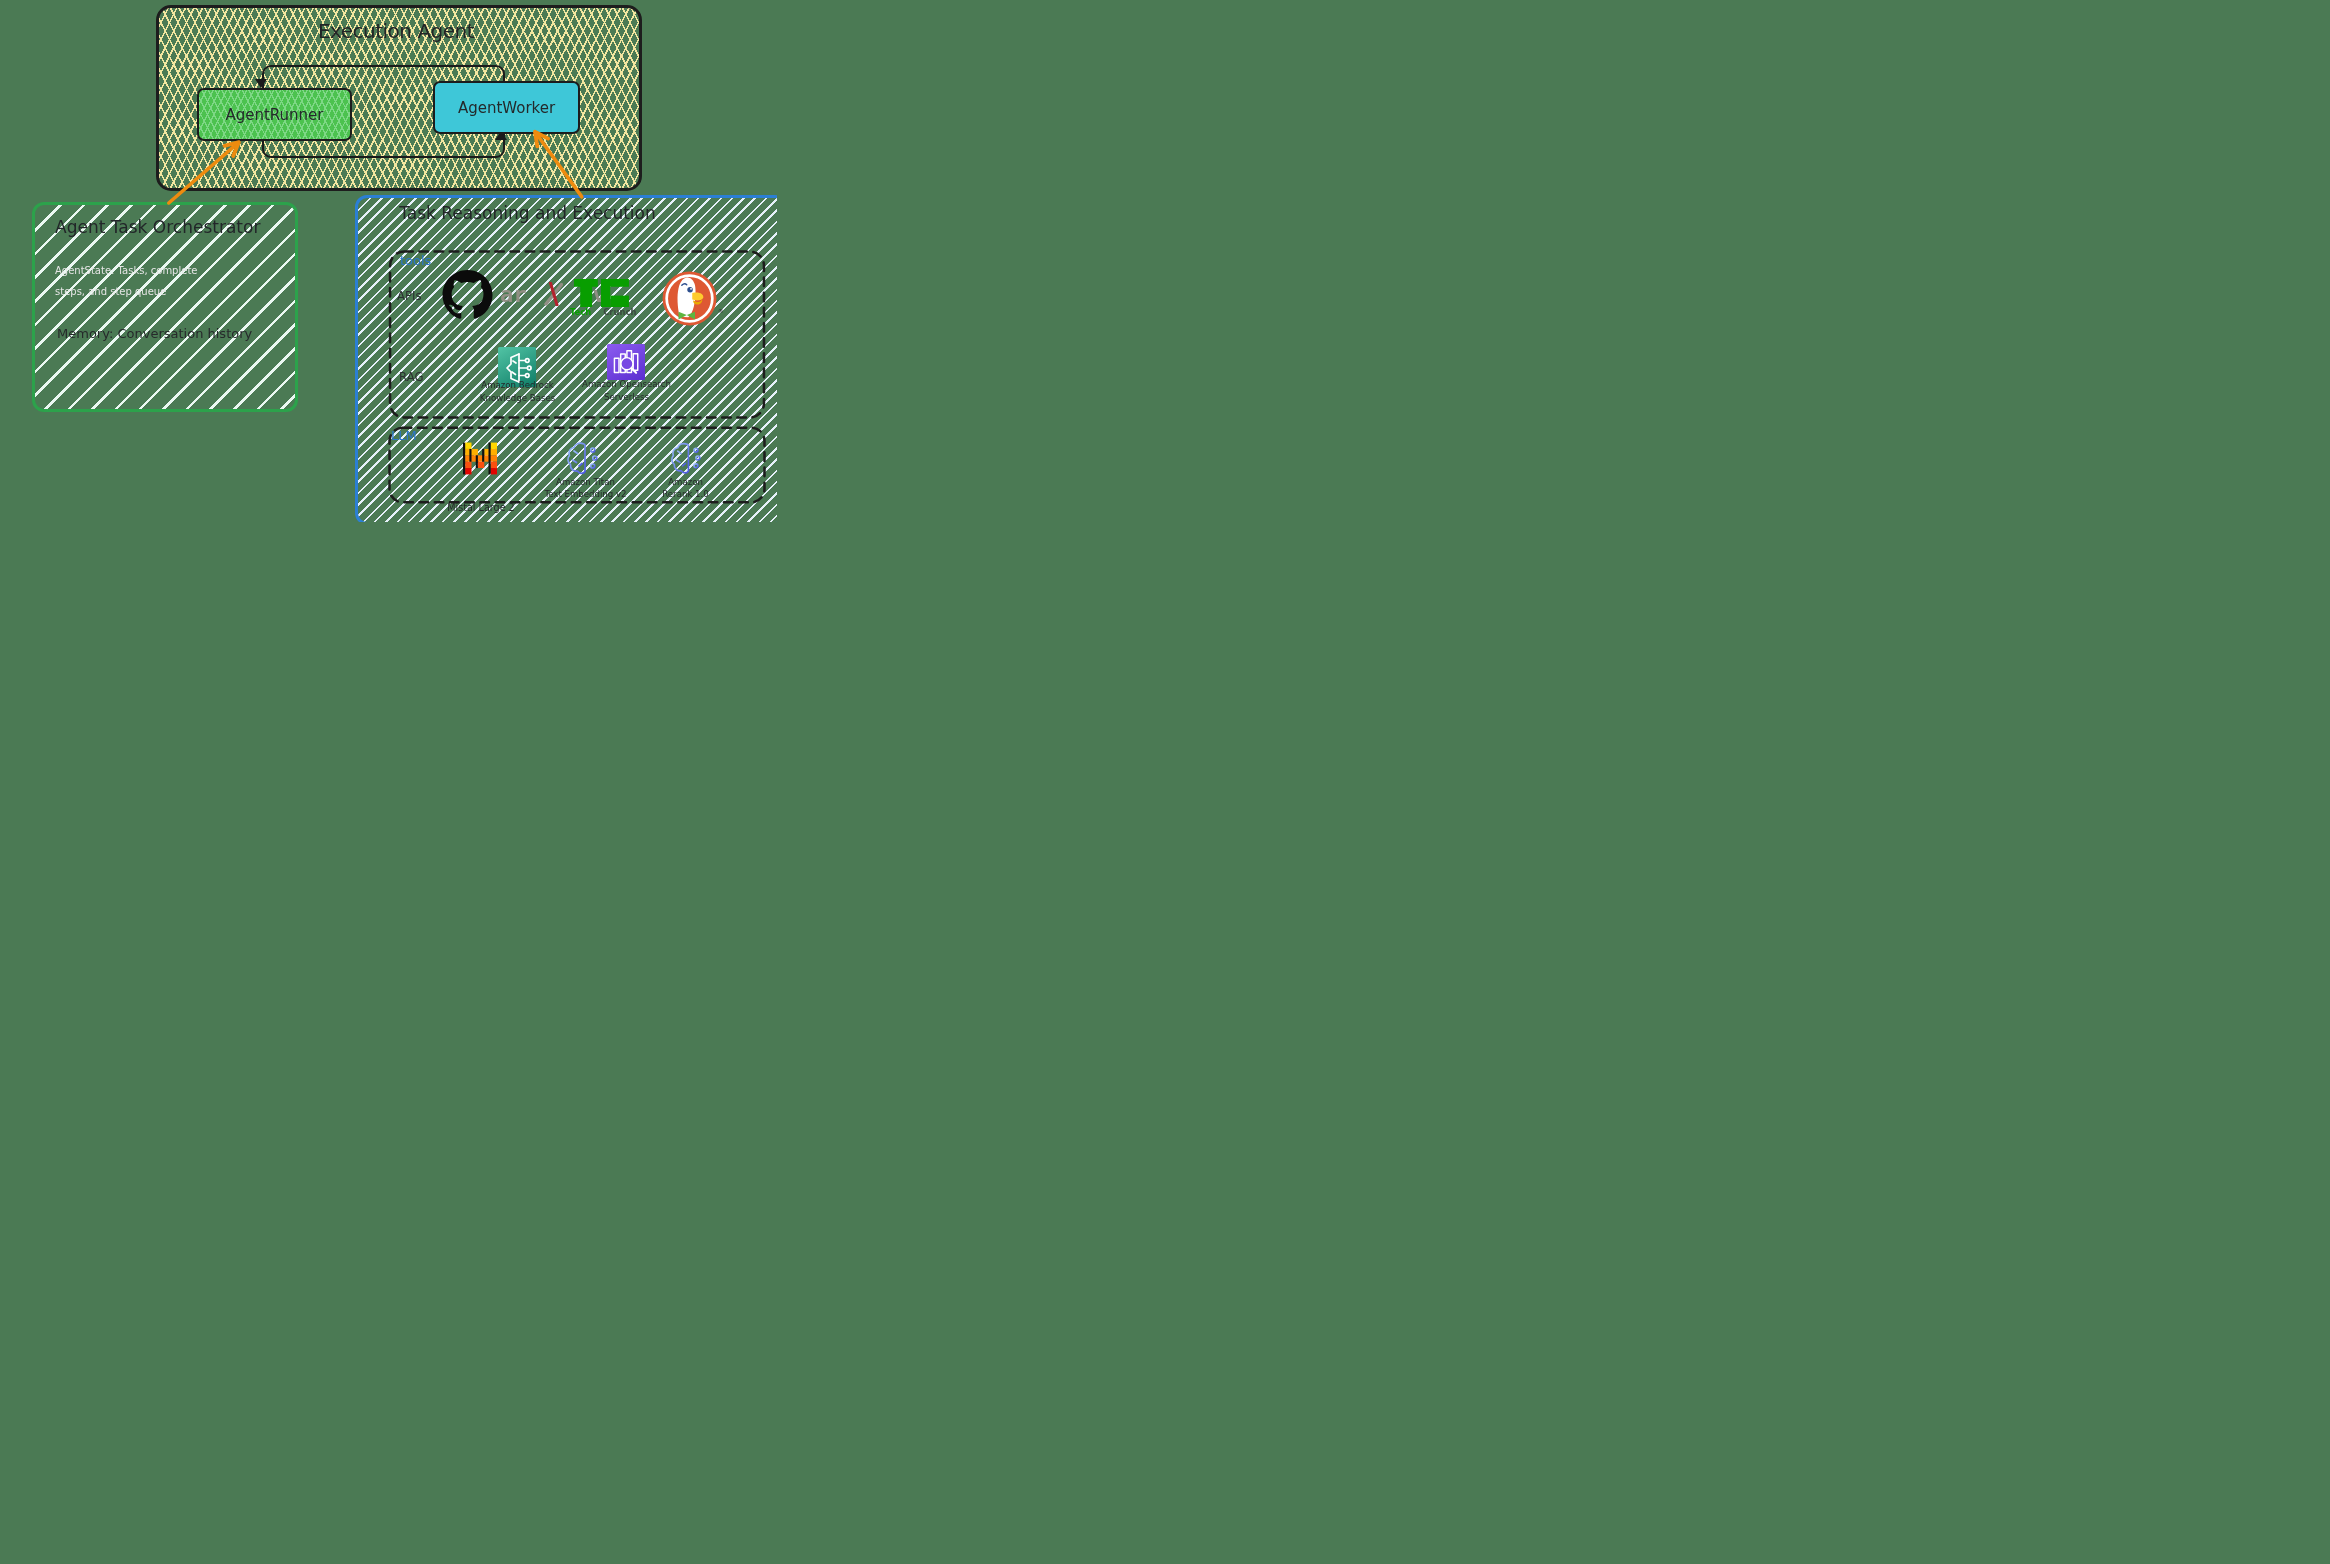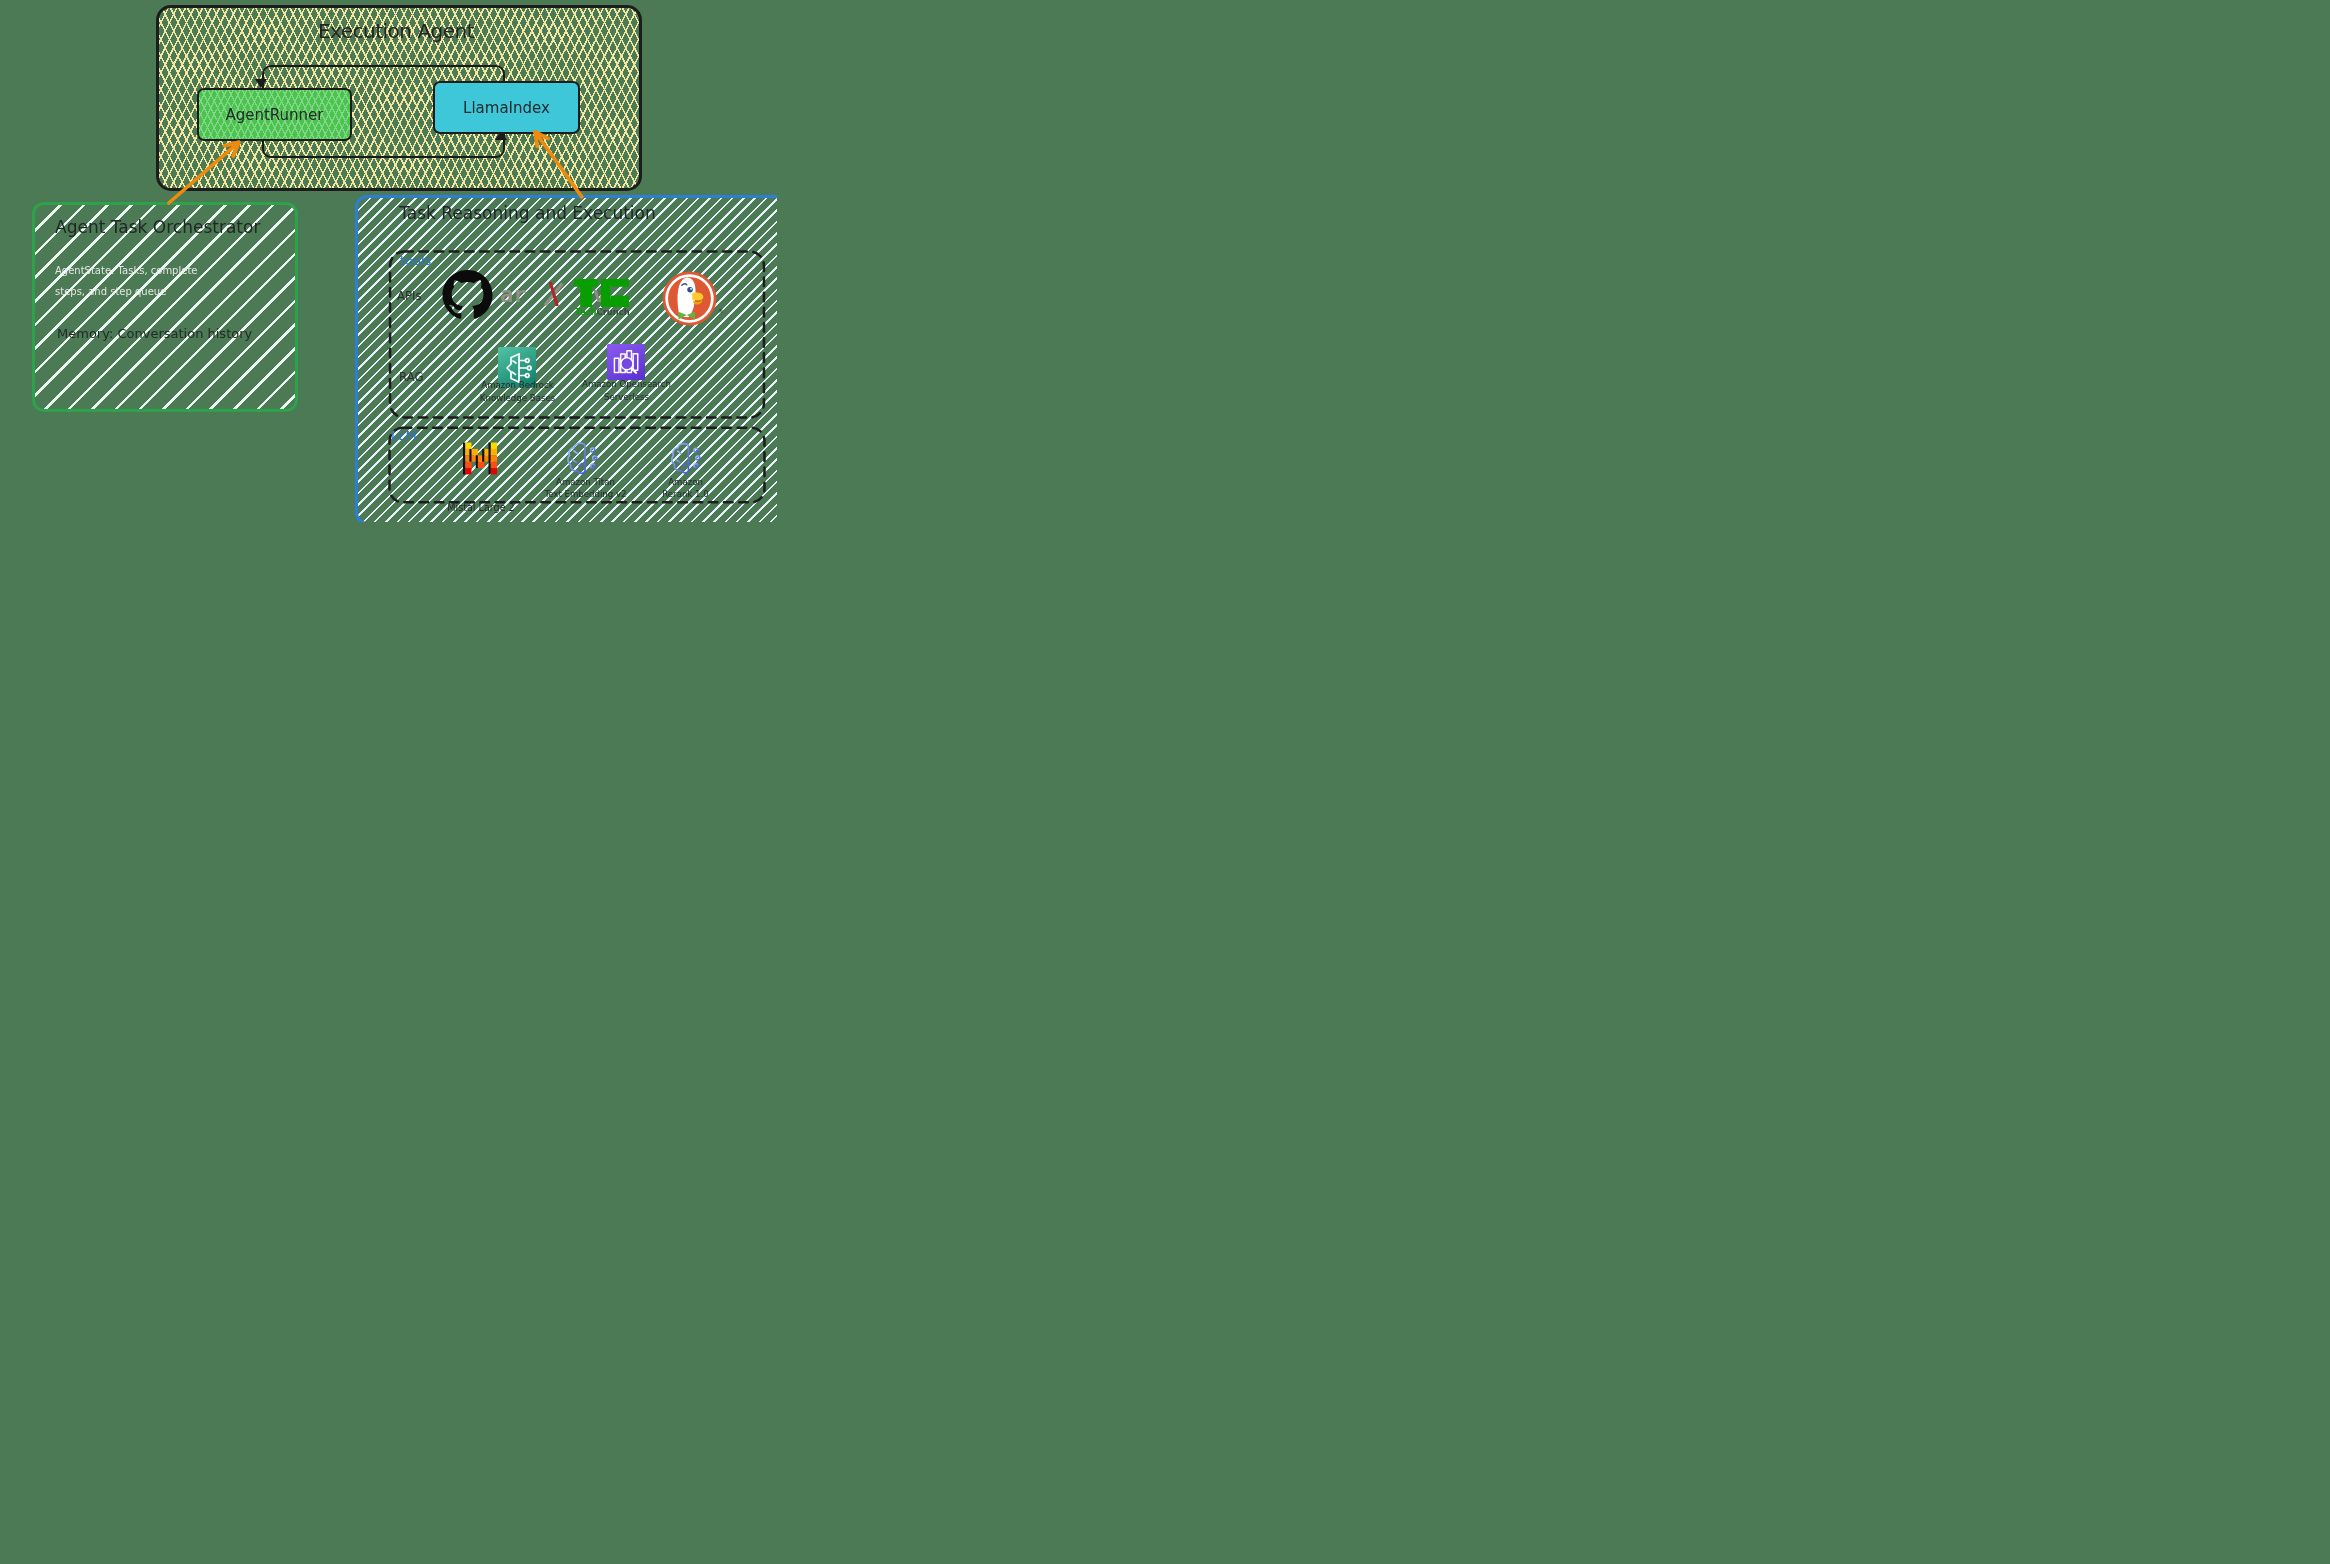--- a/index.html
+++ b/index.html
@@ -42,42 +42,42 @@
   .row-label{font-size:11.7px;color:#2b2f31;}
   .caption{text-align:center;font-size:8.6px;line-height:12.7px;color:#24282a;}
 
   .icon-tile{border-radius:1.5px;display:flex;align-items:center;justify-content:center;}
   .bedrock-tile{left:498px;top:347px;width:38px;height:40px;background:linear-gradient(150deg,#52c4a5,#0e7c66);}
   .os-tile{left:607px;top:344px;width:38px;height:36px;background:linear-gradient(150deg,#8c5cf0,#5b2ed0);}
 
   .arxiv-wrap{left:500px;top:282px;height:24px;display:flex;align-items:center;gap:17px;
       font-family:"DejaVu Sans Mono","Liberation Mono",monospace;font-weight:bold;font-size:22px;color:#918f84;}
   .tc-caption{left:570px;top:307px;width:65px;text-align:center;font-size:8.4px;font-weight:bold;}
-  .tc-tech{color:#089e00;} .tc-crunch{color:#3b4a41;}
+  .tc-tech{color:#089e00;} .tc-crunch{color:#3b4a41;padding-left:12px;}
   .ddg-reg{left:718px;top:308px;font-size:5.6px;color:#222;}
 
   .overlay{left:0;top:0;pointer-events:none;}
 </style>
 </head>
 <body>
 
 <div class="stage">
 
   <div class="abs llama-box"></div>
   <div class="abs llama-title">Execution Agent</div>
 
   <div class="abs loop-rect"></div>
   <div class="abs tri-down"></div>
   <div class="abs tri-up"></div>
 
   <div class="abs node runner">
     <span>AgentRunner</span>
   </div>
   <div class="abs node worker">
-    <span>LlamaIndex</span>
+    <span>AgentWorker</span>
   </div>
 
   <div class="abs orch-box"></div>
   <div class="abs orch-title">Agent Task Orchestrator</div>
   <div class="abs orch-body">
     <span>AgentState: Tasks, complete</span><br>
     <span>steps, and step queue</span>
   </div>
   <div class="abs orch-memory">Memory: Conversation history</div>
 

